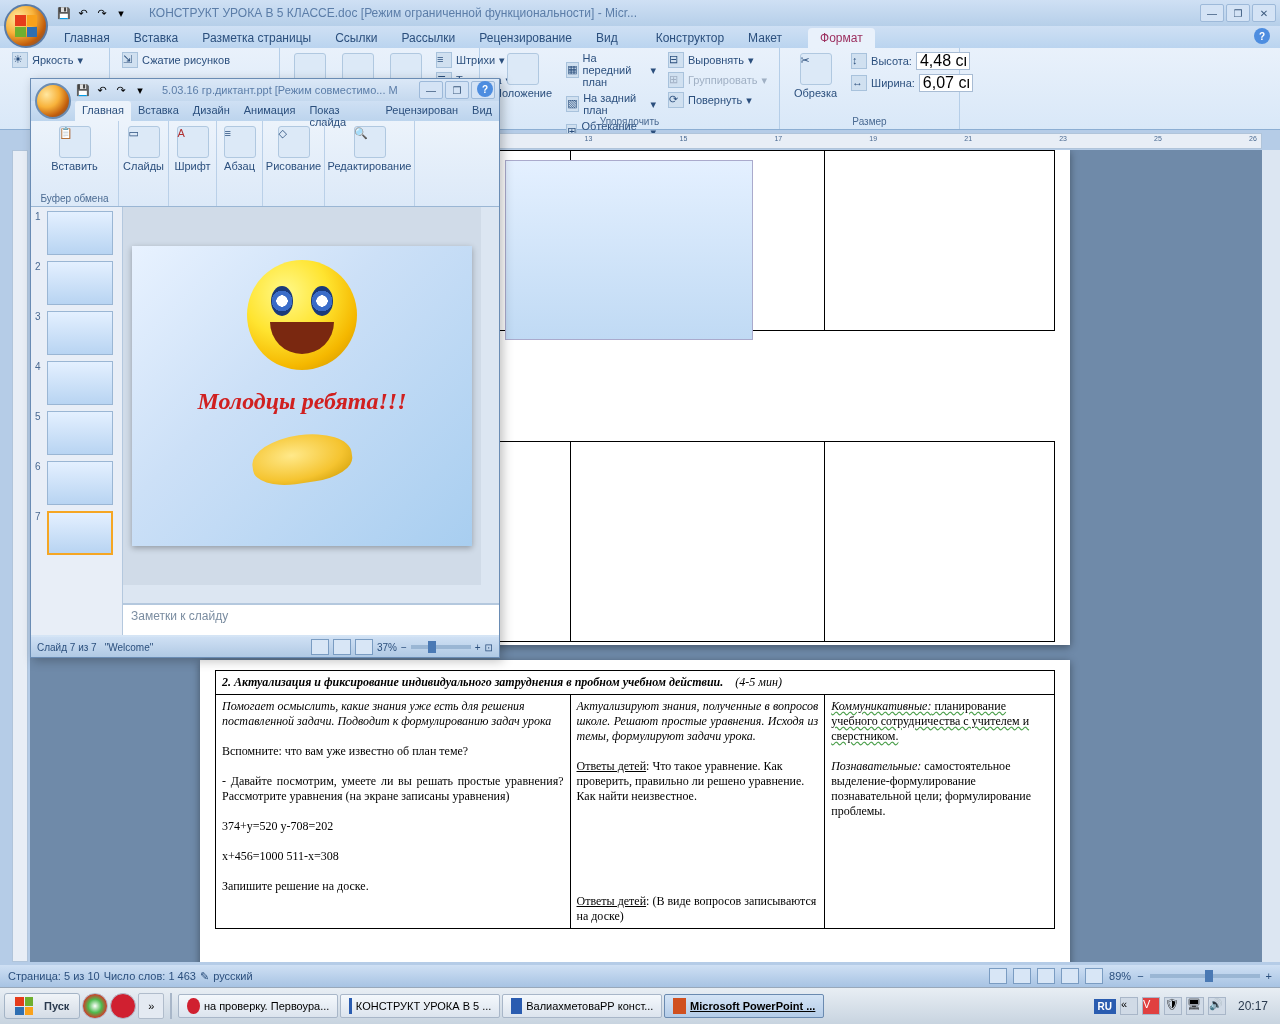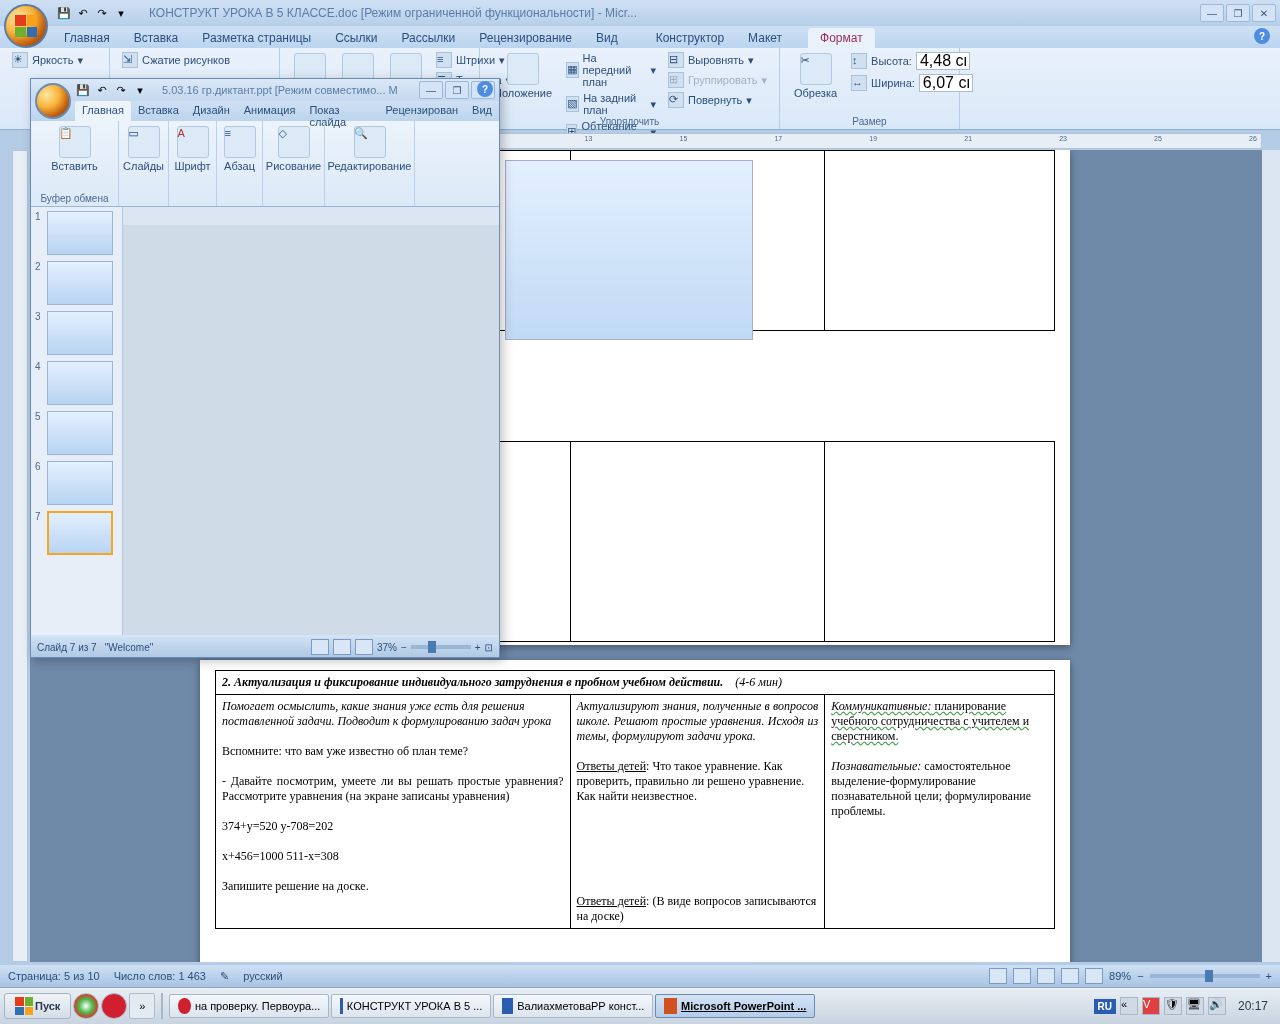--- a/index.html
+++ b/index.html
@@ -46,21 +46,21 @@
 .page.p1 { top:0; left:170px; width:870px; height:495px; }
 .page.p2 { top:510px; left:170px; width:870px; height:360px; }
 
 .doc-table { border-collapse:collapse; width:840px; margin:10px auto; font-family:'Times New Roman', serif; font-size:12px; }
 .doc-table td { border:1px solid #000; vertical-align:top; padding:4px 6px; }
 .doc-table .c1{width:355px;} .doc-table .c2{width:255px;} .doc-table .c3{width:230px;}
 .section-head { background:white; }
 .section-head td { font-weight:bold; font-style:italic; }
 .italic{font-style:italic;} .ul{text-decoration:underline;} .green-ul{text-decoration:underline wavy #4a9e4a;}
 
-.word-status { position:absolute; bottom:0; left:0; right:0; height:22px; background:linear-gradient(#cfe0f4,#a7c3e3); display:flex; align-items:center; padding:0 8px; font-size:11px; color:#2b4f7d; gap:14px; }
+.word-status { position:absolute; bottom:0; left:0; right:0; height:22px; background:linear-gradient(#cfe0f4,#a7c3e3); display:flex; align-items:center; padding:0 8px; font-size:11px; color:#2b4f7d; gap:4px; }
 .status-right { margin-left:auto; display:flex; align-items:center; gap:6px; }
 .view-btn { width:18px; height:16px; border:1px solid #7a9cc2; background:#d8e6f6; }
 .zoom-slider { width:110px; height:4px; background:#9ab6d4; position:relative; }
 .zoom-slider .thumb { position:absolute; top:-4px; left:50%; width:8px; height:12px; background:#4a79b4; }
 
 
 .ppt-window { position:absolute; top:78px; left:30px; width:470px; height:580px; background:linear-gradient(#e8f0fa,#d4e4f5); border:1px solid #6a8cb4; box-shadow:3px 3px 10px rgba(0,0,0,.25); z-index:30; }
 .ppt-title { height:22px; display:flex; align-items:center; background:linear-gradient(#dbe8f7,#c4d8ee); }
 .ppt-office { position:absolute; top:4px; left:4px; width:36px; height:36px; border-radius:50%; background:radial-gradient(circle at 30% 30%, #ffe7a0, #f8b23a 40%, #c15c0c 70%, #2a5b8e); z-index:5; border:2px solid #6b8cb2; }
 .ppt-qat { margin-left:44px; display:flex; gap:3px; }
@@ -90,21 +90,21 @@
 .notes-pane { height:32px; background:white; border-top:2px solid #b4c8de; padding:4px 8px; font-size:12px; color:#7a8ca0; }
 .slide-scroll-v { width:18px; background:#dce6f2; }
 .slide-scroll-h { height:18px; background:#dce6f2; }
 .ppt-status { position:absolute; bottom:0; left:0; right:0; height:20px; background:linear-gradient(#cfe0f4,#b0c9e4); display:flex; align-items:center; padding:0 6px; font-size:10px; color:#2b4f7d; gap:8px; }
 
 
 .behind-box { position:absolute; top:10px; left:305px; width:248px; height:180px; border:1px solid #aac; background:linear-gradient(#e4f0ff,#c0daf4); font-size:10px; }
 
 
 .taskbar { position:absolute; bottom:0; left:0; width:100%; height:37px; background:linear-gradient(#e8eef4,#c8d4e0); border-top:1px solid #98a8ba; display:flex; align-items:center; padding:0 4px; gap:2px; }
-.start-btn { display:flex; align-items:center; gap:2px; padding:3px 10px; background:linear-gradient(#f0f4f8,#d4dce6); border:1px solid #a4b4c6; border-radius:3px; font-size:11px; font-weight:bold; color:#2a3a4e; }
+.start-btn { display:flex; align-items:center; gap:11px; padding:3px 10px; background:linear-gradient(#f0f4f8,#d4dce6); border:1px solid #a4b4c6; border-radius:3px; font-size:11px; font-weight:bold; color:#2a3a4e; }
 .start-orb { width:18px; height:18px; display:grid; grid-template:1fr 1fr/1fr 1fr; gap:1px; transform:rotate(0deg); }
 .start-orb span:nth-child(1){background:#e53c1b;} .start-orb span:nth-child(2){background:#6eaf2f;} .start-orb span:nth-child(3){background:#2f6fb2;} .start-orb span:nth-child(4){background:#f9a11b;}
 .quick-icon { width:26px; height:26px; border:1px solid #b0bccb; background:#e4eaf2; border-radius:2px; display:flex; align-items:center; justify-content:center; }
 .task-item { display:flex; align-items:center; gap:4px; padding:3px 8px; background:linear-gradient(#f4f8fc,#dce4ee); border:1px solid #a8b6c8; border-radius:2px; font-size:11px; max-width:160px; overflow:hidden; white-space:nowrap; }
 .task-item.active { background:linear-gradient(#d4e4f6,#b4cce8); border-color:#6a8ab0;text-decoration:underline; }
 .task-item .ti { width:16px; height:16px; background:#c04030; }
 .tray { margin-left:auto; display:flex; align-items:center; gap:4px; }
 .tray-icon { width:18px; height:18px; background:#d0dae6; border:1px solid #a8b6c8; }
 .lang { padding:2px 4px; background:#2a5cb0; color:white; font-size:10px; font-weight:bold; }
 .clock { font-size:12px; color:#2a3a4e; padding:0 8px; }
@@ -269,21 +269,21 @@
               <td class="c2"></td>
               <td class="c3"></td>
             </tr>
       </tbody>
         </table>
     </div>
     <div class="page p2">
       <table class="doc-table">
         <tbody>
             <tr class="section-head">
-              <td colspan="3"><span>2. Актуализация и фиксирование индивидуального затруднения в пробном учебном действии.</span>&nbsp;&nbsp;&nbsp;&nbsp;<span class="italic" style="font-weight:normal;">(4-6 мин)</span></td>
+              <td colspan="3"><span>2. Актуализация и фиксирование индивидуального затруднения в пробном учебном действии.</span>&nbsp;&nbsp;&nbsp;&nbsp;<span class="italic" style="font-weight:normal;">(4-5 мин)</span></td>
             </tr>
         <tr>
           <td class="c1">
             <div class="italic">Помогает осмыслить, какие знания уже есть для решения поставленной задачи.  Подводит к формулированию задач урока</div><br>
             <div>Вспомните: что вам уже известно об план теме?</div><br>
             <div style="text-align:justify;">- Давайте посмотрим, умеете ли вы решать простые уравнения? Рассмотрите уравнения (на экране записаны уравнения)</div><br>
             <div>374+у=520            у-708=202</div><br>
             <div>х+456=1000           511-х=308</div><br>
             <div>Запишите решение на доске.</div>
           </td>
@@ -416,21 +416,36 @@
       <div class="thumb-item">
           <span class="thumb-num">6</span>
           <div class="thumb-prev"></div>
         </div>
       <div class="thumb-item active">
           <span class="thumb-num">7</span>
           <div class="thumb-prev"></div>
         </div>
     </div>
     <div class="slide-area">
+      <div style="display:flex; flex:1;">
+        <div class="slide-canvas">
+          <div class="slide">
+            <div class="smiley">
+              <div class="eye l"></div>
+                <div class="eye r"></div>
+                <div class="mouth"></div>
+            </div>
+            <div class="slide-text">Молодцы ребята!!!</div>
+            <div class="hand"></div>
+          </div>
+        </div>
+        <div class="slide-scroll-v"></div>
+      </div>
       <div class="slide-scroll-h"></div>
+      <div class="notes-pane">Заметки к слайду</div>
     </div>
   </div>
   <div class="ppt-status">
     <span>Слайд 7 из 7</span>
     <span>"Welcome"</span>
     <div style="margin-left:auto; display:flex; gap:4px; align-items:center;">
       <div class="view-btn"></div>
       <div class="view-btn"></div>
       <div class="view-btn"></div>
       <span>37%</span>

